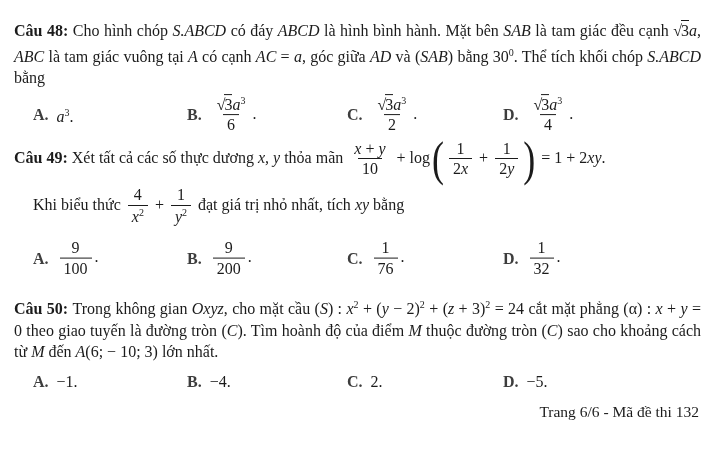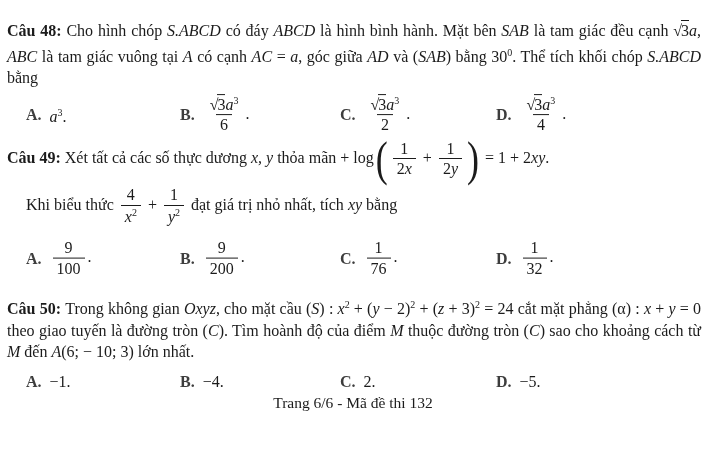--- a/index.html
+++ b/index.html
@@ -2,21 +2,21 @@
 <html><head>
 <meta charset="utf-8">
 <style>
   html,body{margin:0;padding:0;background:#e8e8e8;}
   body{width:713px;height:468px;overflow:hidden;}
   .page{
     width:713px;height:468px;box-sizing:border-box;
     background:#ffffff;
     font-family:"Liberation Serif","DejaVu Serif",serif;
     font-size:16px;line-height:21.5px;color:#1b1b1b;
-    padding:20px 12px 0 7px;
+    padding:20px 12px 0 14px;
   }
   .para{margin:0;text-align:justify;}
   .b{font-weight:bold;}
   .it{font-style:italic;}
   .sup{font-size:10px;vertical-align:6px;}
   .frac{display:inline-flex;flex-direction:column;align-items:center;
         vertical-align:middle;margin:0 3px;line-height:1.12;text-align:center;}
   .fr-n{display:block;padding:0 4px 1px;}
   .fr-d{display:block;border-top:1.2px solid #1b1b1b;padding:1px 4px 0;}
   .sqrt{white-space:nowrap;}
@@ -30,21 +30,21 @@
   .row-mid{height:44px;margin-top:10px;}
   .row-short{height:20px;margin-top:9px;}
   .opt{position:absolute;top:50%;transform:translateY(-50%);
        display:inline-flex;align-items:center;white-space:nowrap;}
   .opt-label{font-weight:bold;color:#3d3d3d;margin-right:8px;}
   .c1{left:19px;} .c2{left:173px;} .c3{left:333px;} .c4{left:489px;}
   .q49-l1{margin-top:2px;}
   .q49-l2{margin-top:8px;padding-left:19px;}
   .q50{margin-top:14px;}
   .end-line{margin-top:26px;text-align:center;letter-spacing:0.5px;}
-  .footer-line{margin-top:0;text-align:center;font-size:15.5px;padding-right:2px;}
+  .footer-line{margin-top:9px;text-align:right;font-size:15.5px;padding-right:2px;}
 </style>
 </head>
 <body>
 
 <div class="page">
 
   <p class="para"><span class="b">Câu 48: </span><span>Cho hình chóp </span><span class="it">S.ABCD</span><span> có đáy </span><span class="it">ABCD</span><span> là hình bình hành. Mặt bên </span><span class="it">SAB</span><span> là tam giác đều cạnh </span><span class="sqrt"><span class="sgn">√</span><span class="rad"><span>3</span></span></span><span class="it">a</span><span>, </span><span class="it">ABC</span><span> là tam giác vuông tại </span><span class="it">A</span><span> có cạnh </span><span class="it">AC</span><span> = </span><span class="it">a</span><span>, góc giữa </span><span class="it">AD</span><span> và (</span><span class="it">SAB</span><span>) bằng 30</span><span class="sup">0</span><span>. Thể tích khối chóp </span><span class="it">S.ABCD</span><span> bằng</span></p>
 
   <div class="options-row row-tall">
     <span class="opt c1">
@@ -67,21 +67,24 @@
     </span>
     <span class="opt c4">
       <span class="opt-label">D.</span>
       <span class="opt-math"><span class="frac">
             <span class="fr-n"><span class="sqrt"><span class="sgn">√</span><span class="rad"><span>3</span></span></span><span class="it">a</span><span class="sup">3</span></span>
             <span class="fr-d"><span>4</span></span>
           </span><span>.</span></span>
     </span>
   </div>
 
-  <p class="para q49-l1"><span class="b">Câu 49: </span><span>Xét tất cả các số thực dương </span><span class="it">x, y</span><span> thỏa mãn </span><span> + log</span><span class="pgroup"><span class="bigp">(</span><span class="frac">
+  <p class="para q49-l1"><span class="b">Câu 49: </span><span>Xét tất cả các số thực dương </span><span class="it">x, y</span><span> thỏa mãn </span><span class="frac">
+        <span class="fr-n"><span class="it">x</span><span> + </span><span class="it">y</span></span>
+        <span class="fr-d"><span>10</span></span>
+      </span><span> + log</span><span class="pgroup"><span class="bigp">(</span><span class="frac">
           <span class="fr-n"><span>1</span></span>
           <span class="fr-d"><span>2</span><span class="it">x</span></span>
         </span><span> + </span><span class="frac">
           <span class="fr-n"><span>1</span></span>
           <span class="fr-d"><span>2</span><span class="it">y</span></span>
         </span><span class="bigp">)</span></span><span> = 1 + 2</span><span class="it">xy</span><span>.</span></p>
   <p class="para q49-l2"><span>Khi biểu thức </span><span class="frac">
         <span class="fr-n"><span>4</span></span>
         <span class="fr-d"><span class="it">x</span><span class="sup">2</span></span>
       </span><span> + </span><span class="frac">

